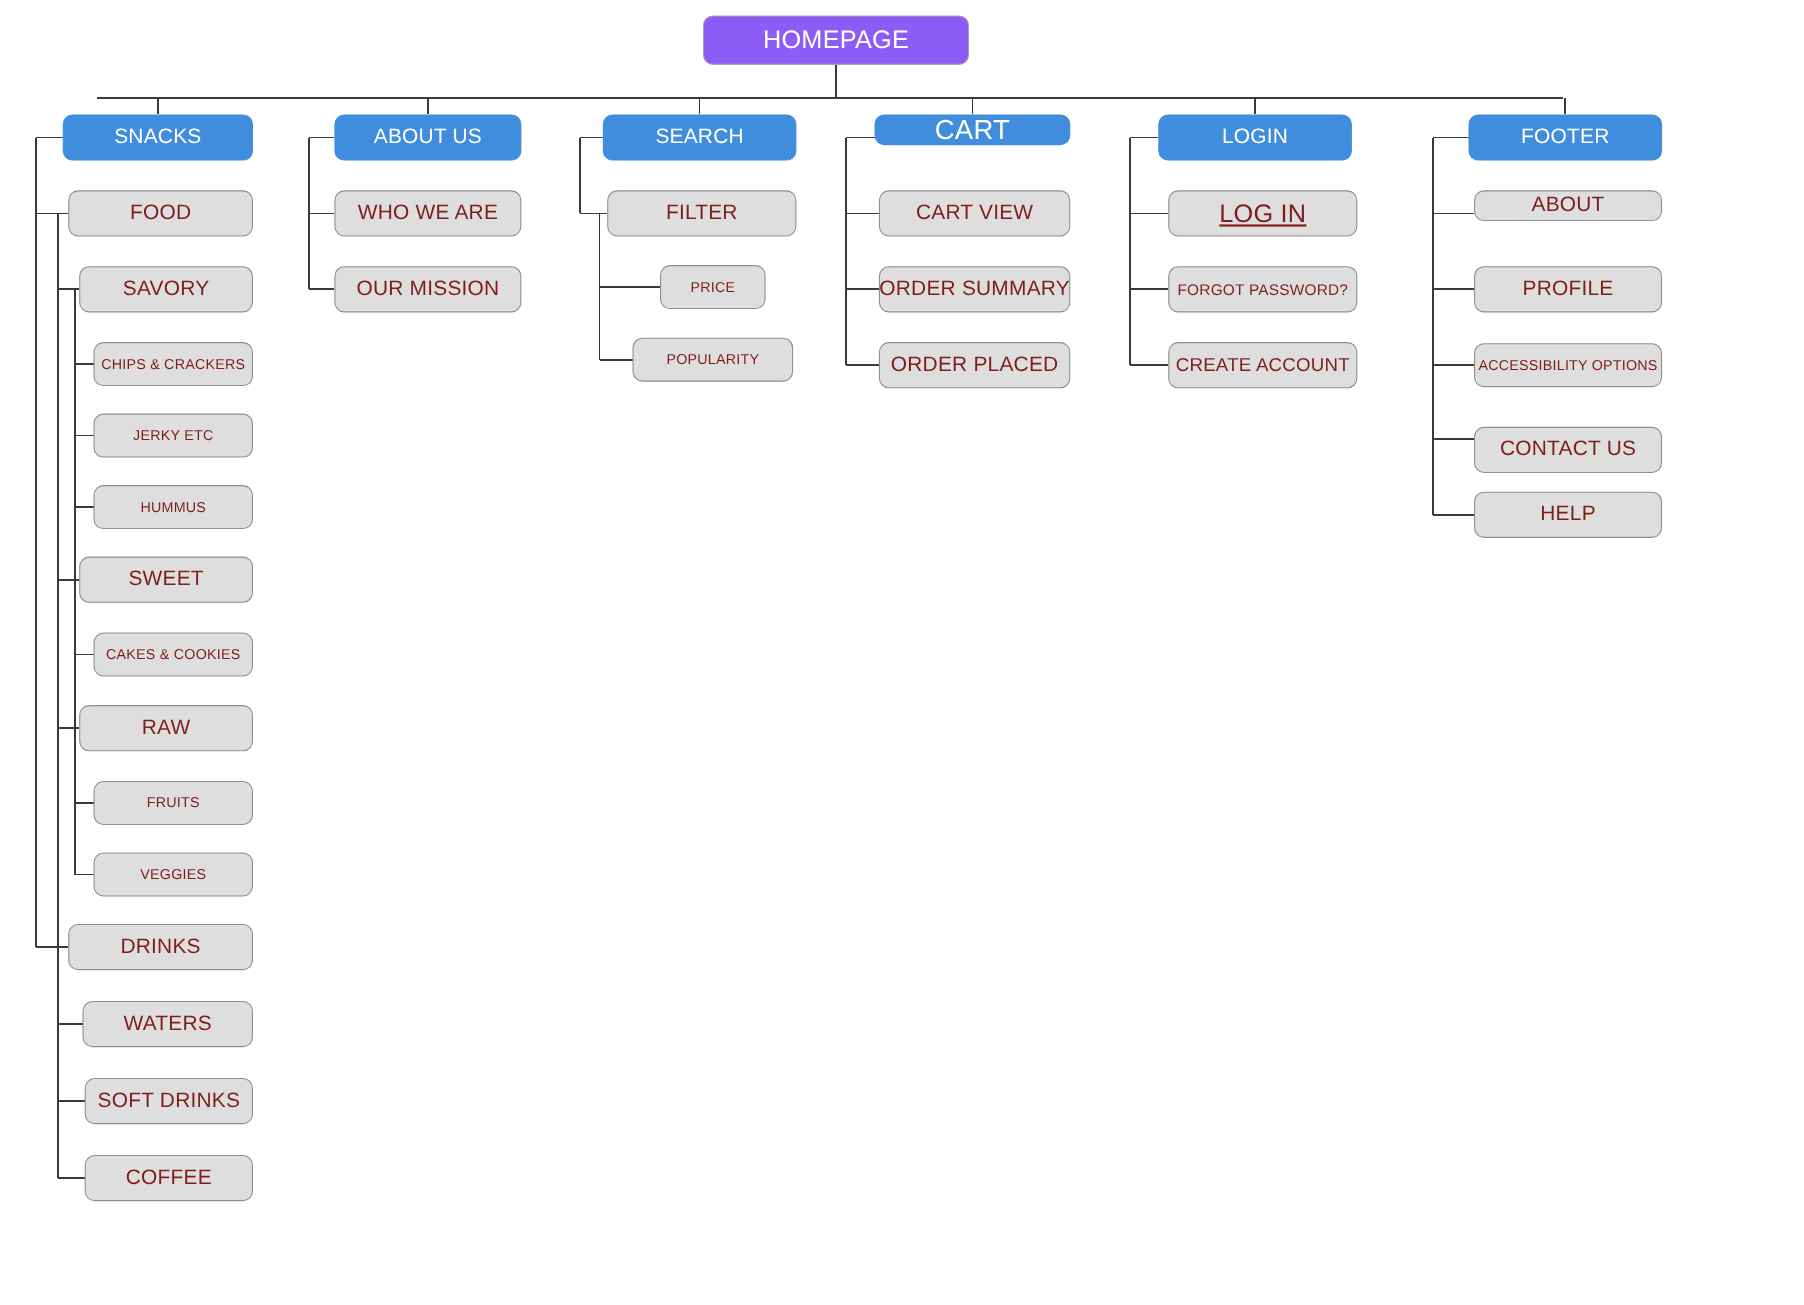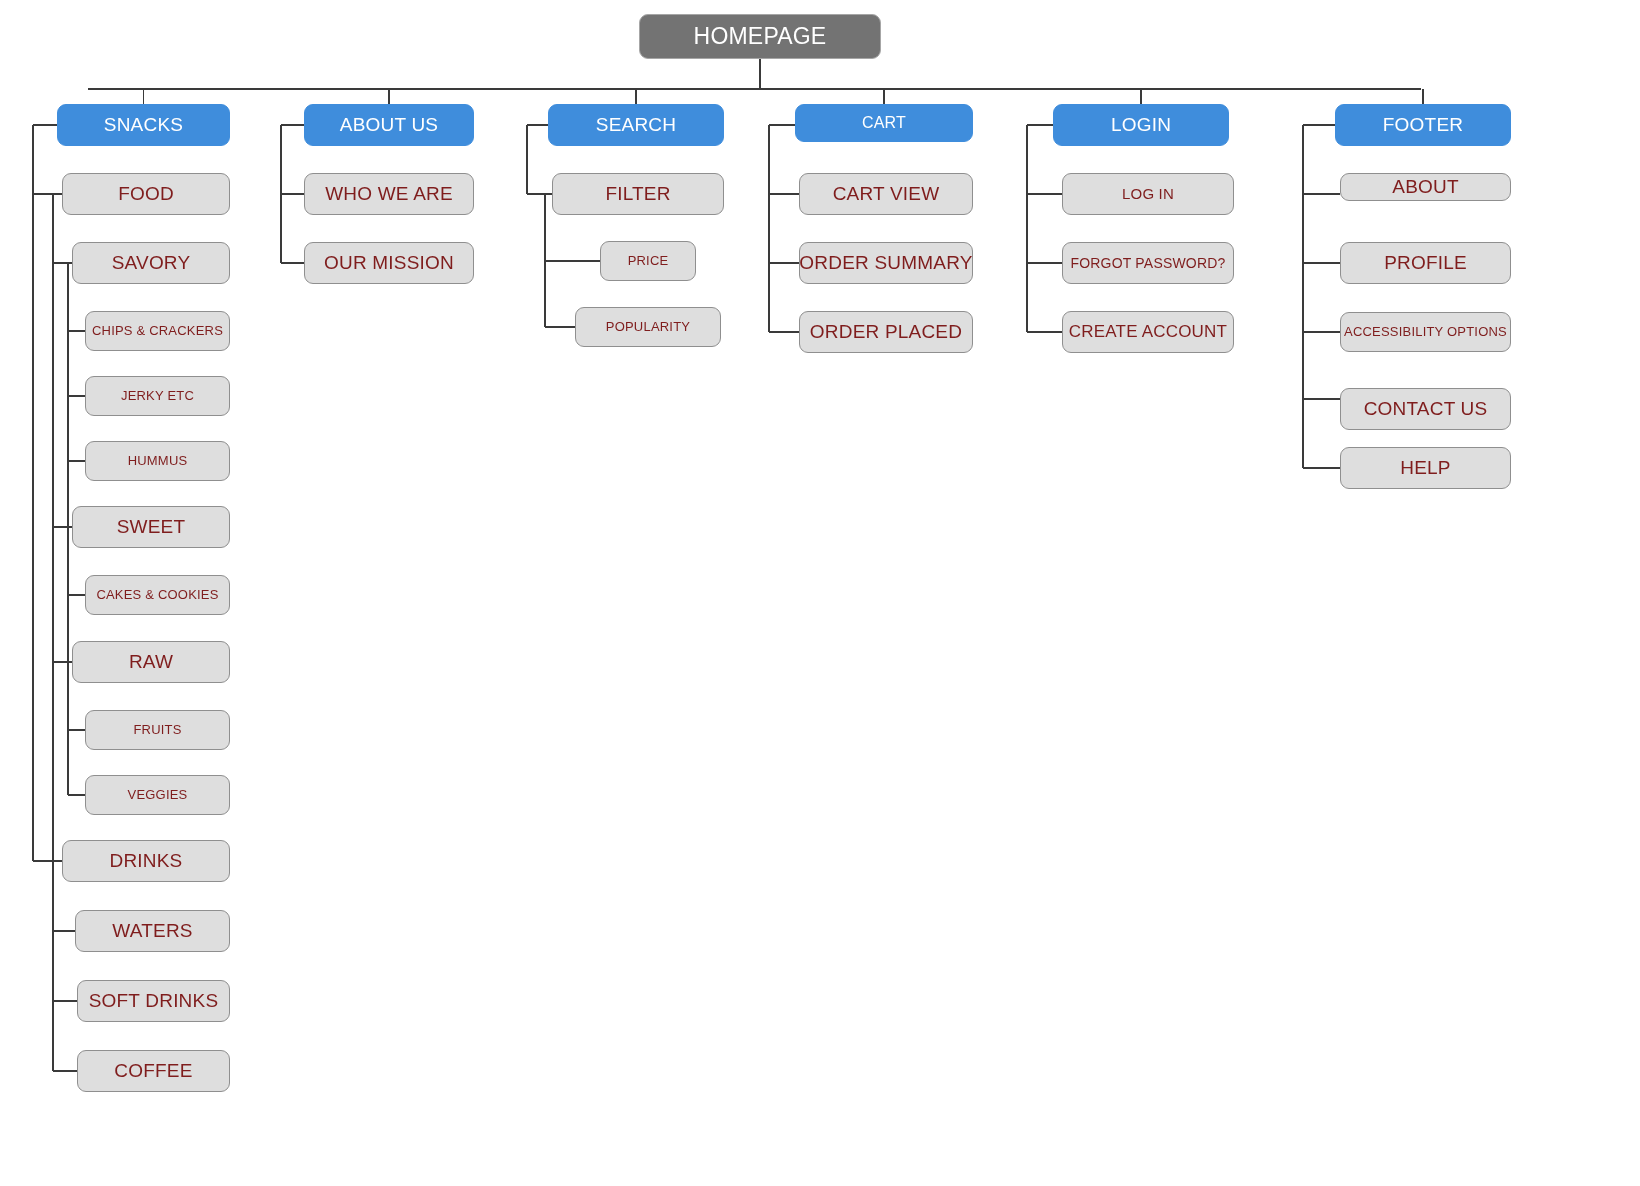--- a/index.html
+++ b/index.html
@@ -36,21 +36,21 @@
     text-align: center;
     border-radius: 9px;
     border: 1px solid #9a9a9a;
     letter-spacing: 0.2px;
     line-height: 1.05;
     padding: 0 6px;
     white-space: nowrap;
     overflow: hidden;
   }
   .node.root {
-    background: #737373;
+    background: #8b5cf6;
     border-color: #a6a6a6;
     color: #ffffff;
   }
   .node.section {
     background: #3f8ddc;
     border-color: #3f8ddc;
     color: #ffffff;
   }
   .node.leaf {
     background: #dedede;
@@ -180,36 +180,36 @@
       </div>
       <div class="node leaf" style="left: 552px; top: 173px; width: 172px; height: 42px; font-size: 19px;">
         <span>FILTER</span>
       </div>
       <div class="node leaf" style="left: 600px; top: 241px; width: 96px; height: 40px; font-size: 13px;">
         <span>PRICE</span>
       </div>
       <div class="node leaf" style="left: 575px; top: 307px; width: 146px; height: 40px; font-size: 13px;">
         <span>POPULARITY</span>
       </div>
-      <div class="node section" style="left: 795px; top: 104px; width: 178px; height: 38px; font-size: 16px;">
+      <div class="node section" style="left: 795px; top: 104px; width: 178px; height: 28px; font-size: 25px;">
         <span>CART</span>
       </div>
       <div class="node leaf" style="left: 799px; top: 173px; width: 174px; height: 42px; font-size: 19px;">
         <span>CART VIEW</span>
       </div>
       <div class="node leaf" style="left: 799px; top: 242px; width: 174px; height: 42px; font-size: 19px;">
         <span>ORDER SUMMARY</span>
       </div>
       <div class="node leaf" style="left: 799px; top: 311px; width: 174px; height: 42px; font-size: 19px;">
         <span>ORDER PLACED</span>
       </div>
       <div class="node section" style="left: 1053px; top: 104px; width: 176px; height: 42px; font-size: 19px;">
         <span>LOGIN</span>
       </div>
-      <div class="node leaf" style="left: 1062px; top: 173px; width: 172px; height: 42px; font-size: 15px;">
+      <div class="node leaf" style="left: 1062px; top: 173px; width: 172px; height: 42px; font-size: 23px; text-decoration: underline;">
         <span>LOG IN</span>
       </div>
       <div class="node leaf" style="left: 1062px; top: 242px; width: 172px; height: 42px; font-size: 14px; justify-content: center;">
         <span>FORGOT PASSWORD?</span>
       </div>
       <div class="node leaf" style="left: 1062px; top: 311px; width: 172px; height: 42px; font-size: 17px;">
         <span>CREATE ACCOUNT</span>
       </div>
       <div class="node section" style="left: 1335px; top: 104px; width: 176px; height: 42px; font-size: 19px;">
         <span>FOOTER</span>

